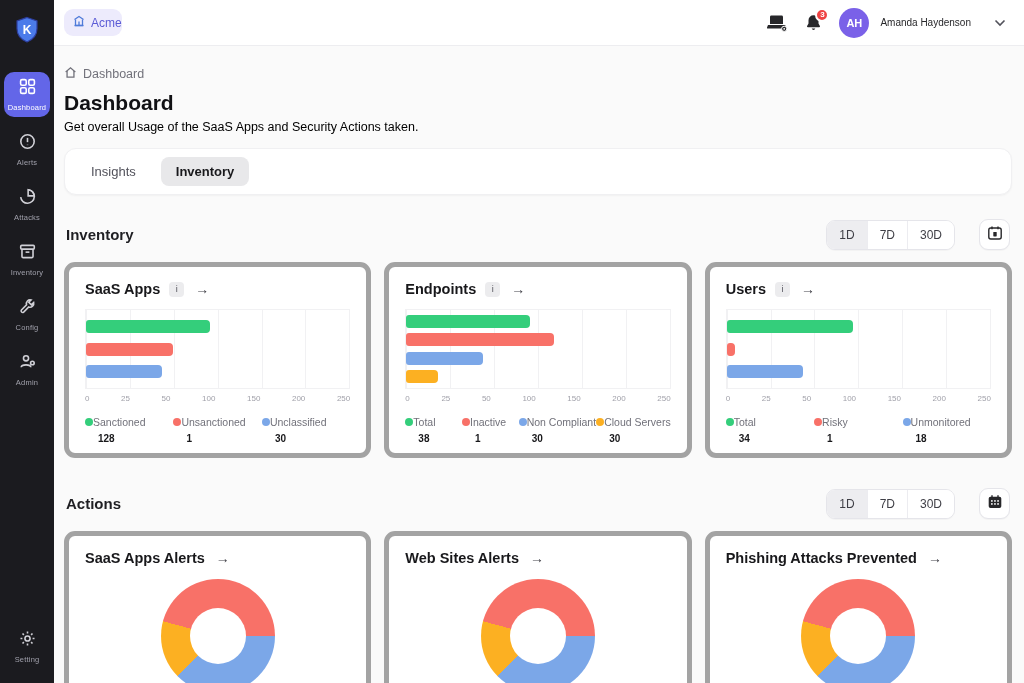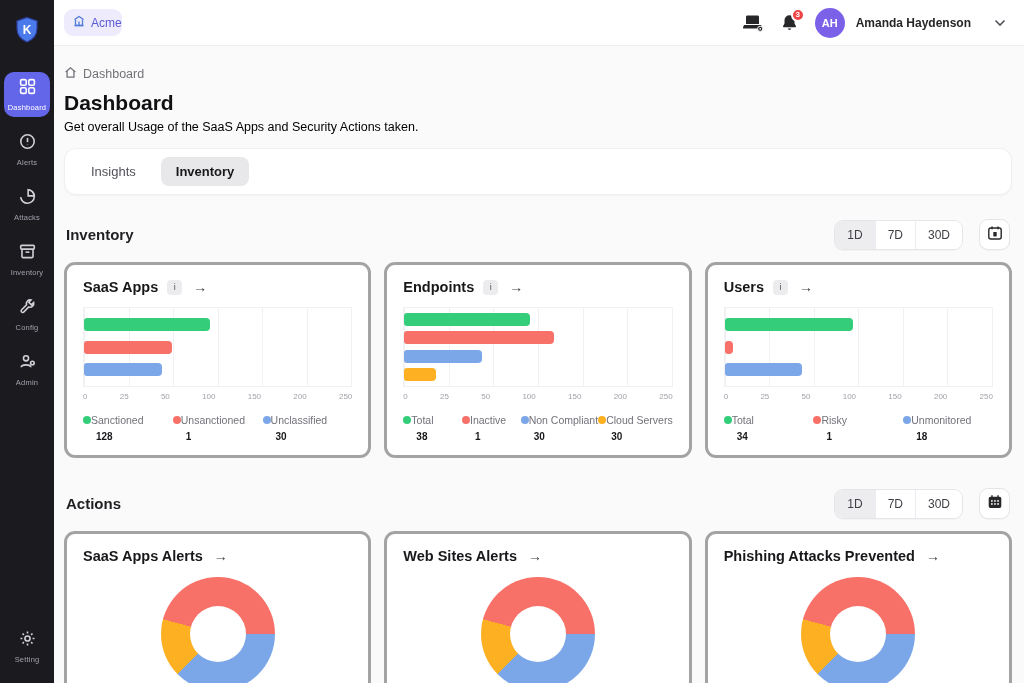--- a/index.html
+++ b/index.html
@@ -26,47 +26,47 @@
     border-bottom:1px solid #ededf0; display:flex; align-items:center; padding:0 18px 0 10px; }
   .org-badge { display:flex; align-items:center; gap:6px; background:#edebfc; color:#5b5bd6;
     font-size:12px; font-weight:500; padding:6px 0 6px 9px; border-radius:9px; cursor:pointer; }
   .tb-right { margin-left:auto; display:flex; align-items:center; gap:17px; }
   .tb-icon { position:relative; display:flex; align-items:center; cursor:pointer; }
   .bell-badge { position:absolute; top:-6px; right:-7px; min-width:14px; height:14px; background:#ef4444;
     border:2px solid #fff; border-radius:8px; color:#fff; font-size:8px; font-weight:700;
     display:flex; align-items:center; justify-content:center; padding:0 2px; }
   .avatar { width:30px; height:30px; border-radius:50%; background:#7a61e8; color:#fff;
     font-size:11px; font-weight:700; display:flex; align-items:center; justify-content:center; cursor:pointer; }
-  .user-name { font-size:12px; font-weight:700; color:#27272a; margin-left:-6px; cursor:pointer; }
+  .user-name { font-size:10px; font-weight:400; color:#27272a; margin-left:-6px; cursor:pointer; }
   .chev { margin-left:6px; cursor:pointer; display:flex; }
 
   
   .content { position:absolute; left:54px; top:46px; right:0; bottom:0; padding:20px 12px 0 10px; }
   .breadcrumb { display:flex; align-items:center; gap:6px; color:#71717a; font-size:12.5px; cursor:pointer; width:max-content; }
   .page-title { font-size:21px; font-weight:700; color:#111114; margin-top:9px; }
   .page-sub { font-size:12.5px; color:#000000; margin-top:5px; }
 
   .tabsbar { margin-top:14px; background:#fff; border:1px solid #f0f0f2; border-radius:12px;
     box-shadow:0 1px 2px rgba(0,0,0,.04); padding:8px 11px; display:flex; gap:10px; align-items:center; }
   .tab { font-size:13px; color:#52525b; padding:7px 15px; border-radius:8px; cursor:pointer; }
   .tab.active { background:#e8e8ea; color:#18181b; font-weight:700; }
 
   .section-head { display:flex; align-items:center; justify-content:space-between; margin-top:24px; padding:0 2px; }
   .section-title { font-size:15px; font-weight:700; color:#1f1f23; }
-  .controls { display:flex; align-items:flex-end; gap:16px; }
+  .controls { display:flex; align-items:flex-end; gap:24px; }
   .segmented { display:flex; background:#fff; border:1px solid #e5e5ea; border-radius:9px; overflow:hidden;
     box-shadow:0 1px 1px rgba(0,0,0,.03); }
   .seg { font-size:12px; color:#3f3f46; padding:7px 12px; cursor:pointer; background:#fff; border-left:1px solid #ececf0; }
   .seg:first-child { border-left:none; }
   .seg.active { background:#ededf0; }
   .icon-btn { width:31px; height:31px; background:#fff; border:1px solid #e5e5ea; border-radius:9px;
     display:flex; align-items:center; justify-content:center; cursor:pointer; box-shadow:0 1px 1px rgba(0,0,0,.03); }
 
   .cards { display:grid; grid-template-columns:repeat(3,1fr); gap:13px; margin-top:12px; }
-  .card { background:#fff; border:3px solid #a3a3a3; border-radius:11px; padding:14px 16px; }
+  .card { background:#fff; border:5px solid #a3a3a3; border-radius:11px; padding:14px 16px; }
   .card.bar-card { height:196px; }
   .card.donut-card { height:215px; }
   .card-head { display:flex; align-items:center; gap:9px; }
   .card-title { font-size:14.5px; font-weight:700; color:#18181b; }
   .info-badge { width:15px; height:15px; background:#ececee; border-radius:4px; color:#52525b;
     font-size:9px; font-style:normal; display:flex; align-items:center; justify-content:center; cursor:pointer; }
   .go-arrow { font-size:14px; color:#3f3f46; cursor:pointer; margin-left:2px; }
 
   .plot { position:relative; margin-top:12px; height:80px; border:1px solid #f1f1f3; background:#fff;
     display:flex; flex-direction:column; justify-content:space-evenly; align-items:flex-start; }

